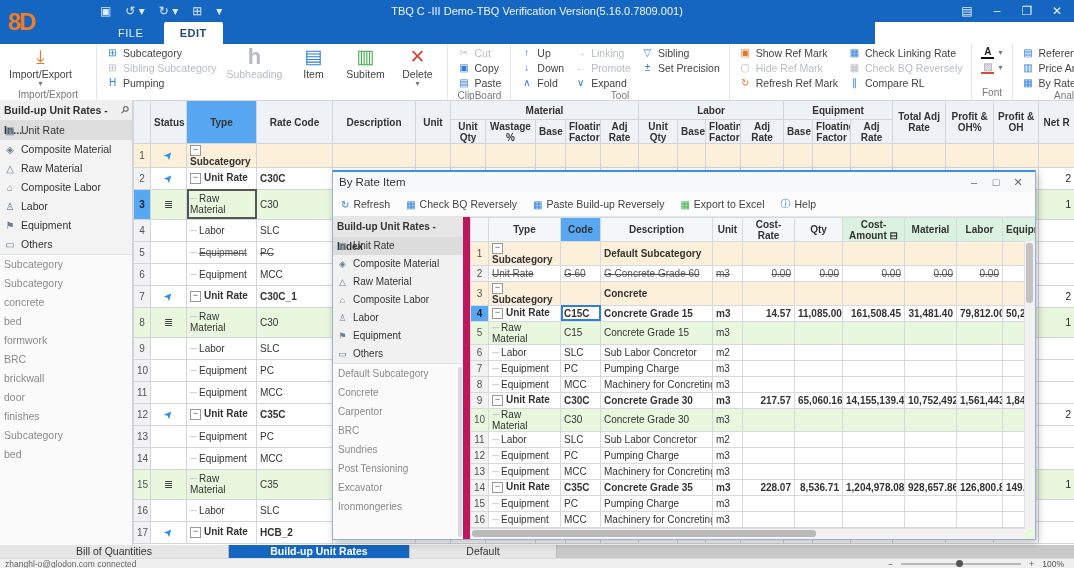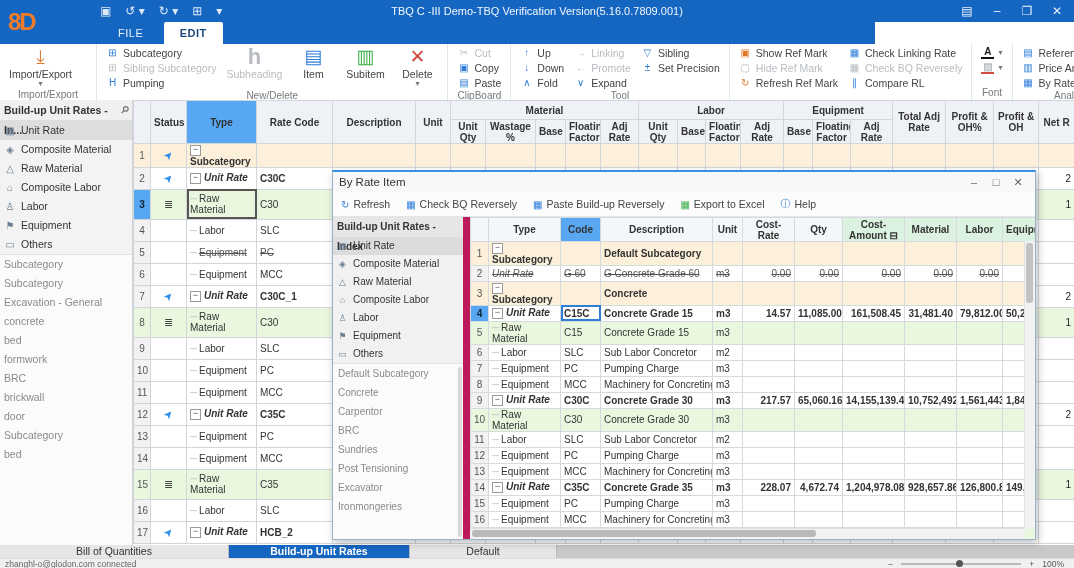--- a/index.html
+++ b/index.html
@@ -60,21 +60,21 @@
   td.statusc{text-align:center;}
   .st-flag{color:#2f8fe8;font-size:11px;display:inline-block;transform:rotate(-50deg);}
   .st-list{color:#444;font-size:11px;}
   tr.subcat td{background:var(--c-row-subcategory);}
   tr.rawrow td{background:var(--c-row-raw);}
   td.typec{line-height:11px;}
   .bold{font-weight:bold;}
   .tbox{display:inline-block;width:9px;height:9px;border:1px solid #999;background:#fff;color:#555;
         font-size:9px;line-height:7px;text-align:center;margin-right:3px;vertical-align:middle;}
   .dash{color:#bbb;margin-right:2px;}
-  .ind1{padding-left:10px;font-style:italic;}.ind2{padding-left:16px;}
+  .ind1{padding-left:10px;}.ind2{padding-left:16px;}
   .strike{text-decoration:line-through;color:#555;}
   td.focuscell{outline:2px solid #555;outline-offset:-2px;}
   td.netc{text-align:right;color:#222;}
   
   .dialog{position:absolute;left:332px;top:170px;width:704px;height:370px;background:#fff;
           border:1px solid #9ab2c8;border-top:2px solid #3d8fe0;box-shadow:2px 3px 8px rgba(0,0,0,.25);
           z-index:20;box-sizing:border-box;display:flex;flex-direction:column;}
   .dlg-title{height:20px;display:flex;align-items:center;padding:0 6px;background:#f7f8f9;}
   .dlg-title .t{flex:1;font-size:11.5px;color:#333;}
   .dlg-title .dc{width:22px;text-align:center;color:#666;font-size:11px;}
@@ -192,21 +192,20 @@
             </button>
           </div>
           <div class="rib-col">
             <button class="rib-item big">
               <span class="rib-ic" style="color: var(--c-icon-red);">✕</span>
               <span class="rib-label">Delete</span>
               <span class="rib-caret">▾</span>
             </button>
           </div>
         </div>
-        <div class="rib-name">New/Delete</div>
       </div>
       <div class="rib-group">
         <div class="rib-cols">
           <div class="rib-col">
             <button class="rib-item disabled">
               <span class="rib-ic" style="color: rgb(138, 144, 152);">✂</span>
               <span class="rib-label">Cut</span>
             </button>
             <button class="rib-item">
               <span class="rib-ic">▣</span>
@@ -361,27 +360,27 @@
           <span class="si">⚑</span>
           <span>Equipment</span>
         </div>
         <div class="side-item">
           <span class="si">▭</span>
           <span>Others</span>
         </div>
         <div class="side-sep"></div>
         <div class="side-item plain">Subcategory</div>
         <div class="side-item plain">Subcategory</div>
-        <div class="side-item plain">Excavation - General</div>
         <div class="side-item plain">concrete</div>
         <div class="side-item plain">bed</div>
         <div class="side-item plain">formwork</div>
         <div class="side-item plain">BRC</div>
         <div class="side-item plain">brickwall</div>
         <div class="side-item plain">door</div>
+        <div class="side-item plain">finishes</div>
         <div class="side-item plain">Subcategory</div>
         <div class="side-item plain">bed</div>
       </div>
   </div>
 
   <div class="gridwrap">
     <table class="grid" id="maingrid">
         <colgroup>
           <col style="width: 17px;">
           <col style="width: 36px;">
@@ -1125,21 +1124,21 @@
                 <td class="rt "></td>
                 <td class="rt "></td>
               </tr>
               <tr style="height: 16px;">
                 <td class="numc">14</td>
                 <td class="typec ind1"><span class="tbox">−</span><span class="bold">Unit Rate</span></td>
                 <td class="bold ">C35C</td>
                 <td class="bold ">Concrete Grade 35</td>
                 <td class="bold ">m3</td>
                 <td class="rt bold ">228.07</td>
-                <td class="rt bold ">4,672.74</td>
+                <td class="rt bold ">8,536.71</td>
                 <td class="rt bold ">1,204,978.08</td>
                 <td class="rt bold ">928,657.86</td>
                 <td class="rt bold ">126,800.87</td>
                 <td class="rt bold ">149,519.36</td>
               </tr>
               <tr style="height: 16px;">
                 <td class="numc">15</td>
                 <td class="typec ind2"><span class="dash">─</span><span>Equipment</span></td>
                 <td>PC</td>
                 <td>Pumping Charge</td>

